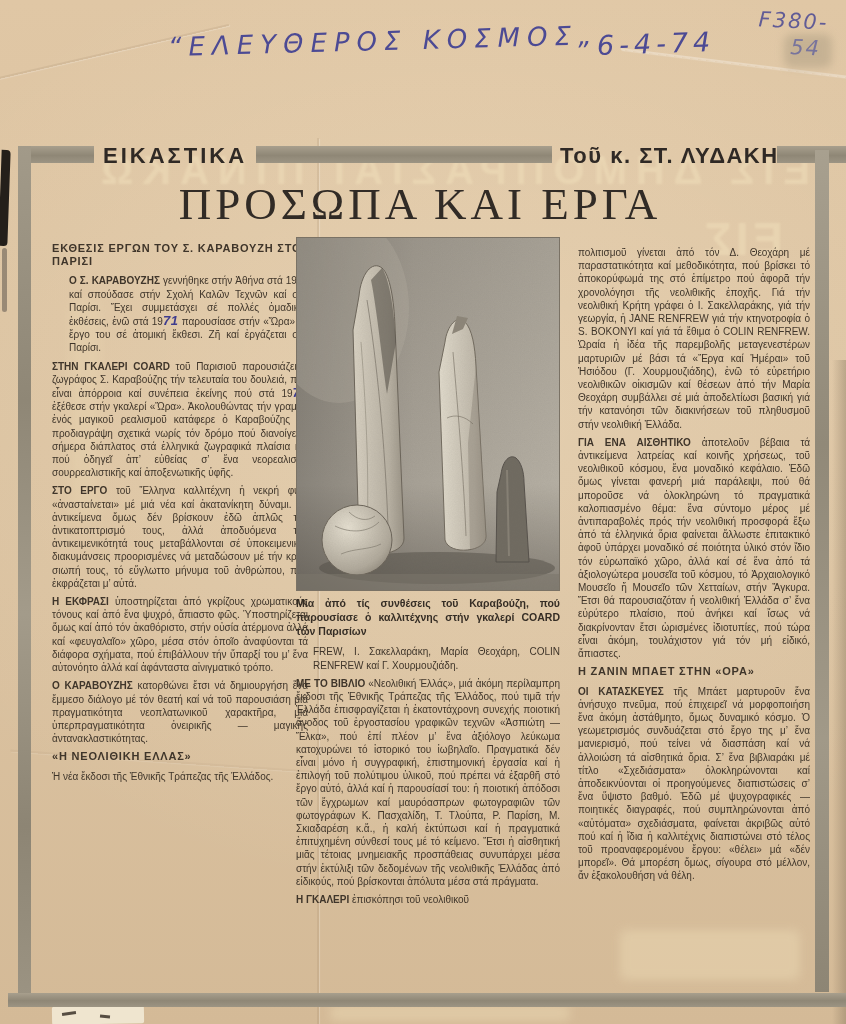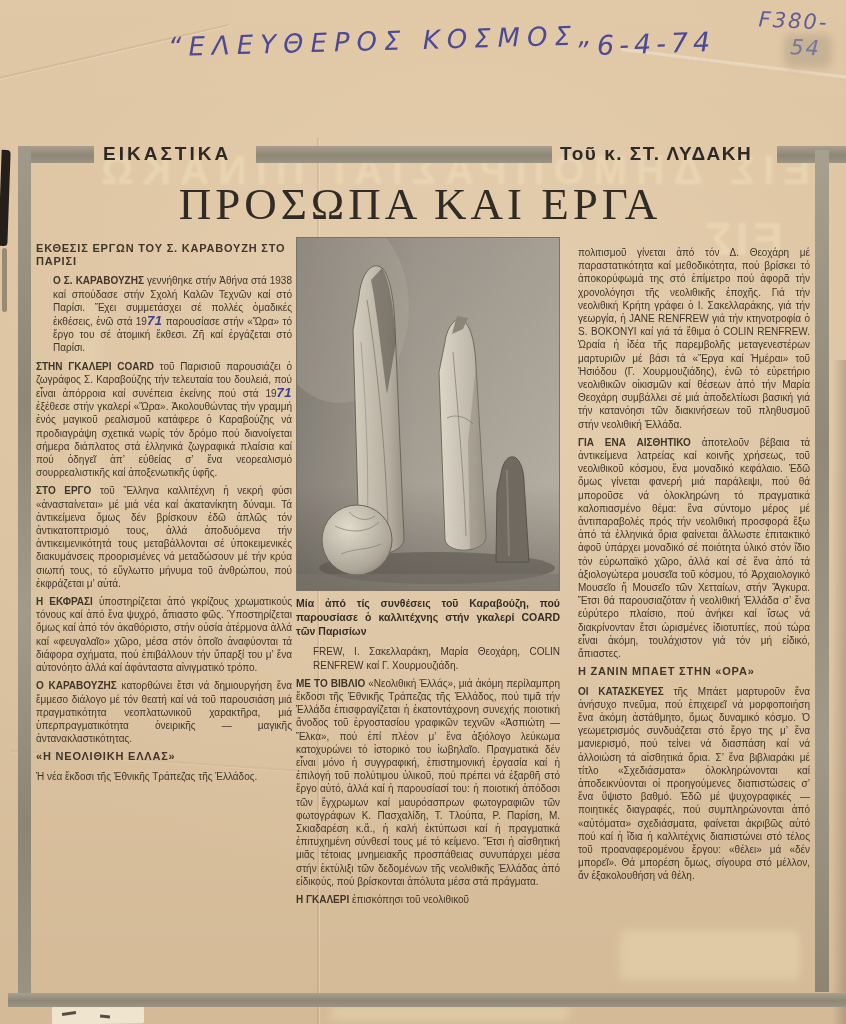--- a/index.html
+++ b/index.html
@@ -19,21 +19,21 @@
   
   .hand{position:absolute;color:#4c4a94;font-family:"DejaVu Sans",sans-serif;font-style:italic;z-index:6;}
   .hand-title{left:168px;top:26px;font-size:26px;letter-spacing:7px;transform:rotate(-1.6deg);}
   .hand-date{left:597px;top:28px;font-size:27px;letter-spacing:5px;transform:rotate(-2deg);}
   .hand-ref{right:18px;top:8px;font-size:21px;letter-spacing:2px;transform:rotate(3deg);text-align:right;line-height:26px;opacity:.85;}
   .ref-smudge{position:absolute;right:14px;top:34px;width:48px;height:34px;background:#bba98c;border-radius:8px;filter:blur(4px);opacity:.7;}
   
   .rule{position:absolute;background:linear-gradient(90deg,#a29a89,#948c7b 40%,#9f9785 70%,#8f877711);z-index:3;}
   .rule.h{background:linear-gradient(180deg,#a89f8d,#8f8776 55%,#9c9483);}
   
-  .hdr-label{position:absolute;z-index:4;font-weight:bold;font-size:19px;color:#2f2925;letter-spacing:3px;white-space:nowrap;}
+  .hdr-label{position:absolute;z-index:4;font-weight:bold;font-size:22px;color:#2f2925;letter-spacing:3px;white-space:nowrap;}
   .headline{position:absolute;left:120px;top:178px;width:600px;text-align:center;z-index:4;
     font-family:"Liberation Serif",serif;font-weight:normal;font-size:45px;letter-spacing:4px;color:#312b26;}
   
   .col{position:absolute;z-index:4;color:#3f352a;font-size:10px;line-height:13.2px;overflow:hidden;}
   .np-p{margin:0 0 5px;text-align:justify;}
   .np-p .b{font-weight:bold;}
   .np-p.head{font-weight:bold;font-size:11px;letter-spacing:.8px;margin:4px 0 6px;text-align:left;}
   .np-p.inset{margin-left:17px;}
   .ink{color:#3e3c8e;font-weight:bold;font-size:13px;letter-spacing:.5px;font-style:italic;}
   .caption{font-weight:bold;font-size:10.5px;line-height:13.8px;text-align:justify;margin:6px 0 7px;color:#352d25;}
@@ -76,21 +76,21 @@
   <div class="rule h" style="left:777px;top:146px;width:69px;height:17px;"></div>
   <div class="rule" style="left:18px;top:146px;width:13px;height:850px;background:linear-gradient(180deg,#a29a89,#8f8776 30%,#a39b8a 55%,#8d8574 80%,#9b9382);"></div>
   <div class="rule" style="left:815px;top:150px;width:14px;height:842px;background:linear-gradient(180deg,#a8a08f,#918978 35%,#a19988 70%,#8d8574);"></div>
   <div class="rule h" style="left:8px;top:993px;width:838px;height:14px;"></div>
 
   <div class="hdr-label" style="left:103px;top:143px;">ΕΙΚΑΣΤΙΚΑ</div>
   <div class="hdr-label" style="left:560px;top:143px;letter-spacing:1.5px;">Τοῦ κ. ΣΤ. ΛΥΔΑΚΗ</div>
 
   <div class="headline">ΠΡΟΣΩΠΑ ΚΑΙ ΕΡΓΑ</div>
 
-  <div class="col" style="left:36px;top:238px;width:256px;height:750px;">
+  <div class="col" style="left:52px;top:238px;width:256px;height:750px;">
       <p class="np-p head"><span class="b">ΕΚΘΕΣΙΣ ΕΡΓΩΝ ΤΟΥ Σ. ΚΑΡΑΒΟΥΖΗ ΣΤΟ ΠΑΡΙΣΙ</span></p>
       <p class="np-p inset"><span class="b">Ο Σ. ΚΑΡΑΒΟΥΖΗΣ</span><span> γεννήθηκε στήν Ἀθήνα στά 1938 καί σπούδασε στήν Σχολή Καλῶν Τεχνῶν καί στό Παρίσι. Ἔχει συμμετάσχει σέ πολλές ὁμαδικές ἐκθέσεις, ἐνῶ στά 19</span><span class="ink">71</span><span> παρουσίασε στήν «Ὥρα» τό ἔργο του σέ ἀτομική ἔκθεσι. Ζῆ καί ἐργάζεται στό Παρίσι.</span></p>
       <p class="np-p"><span class="b">ΣΤΗΝ ΓΚΑΛΕΡΙ COARD</span><span> τοῦ Παρισιοῦ παρουσιάζει ὁ ζωγράφος Σ. Καραβούζης τήν τελευταία του δουλειά, πού εἶναι ἀπόρροια καί συνέπεια ἐκείνης πού στά 19</span><span class="ink">71</span><span> ἐξέθεσε στήν γκαλερί «Ὥρα». Ἀκολουθώντας τήν γραμμή ἑνός μαγικοῦ ρεαλισμοῦ κατάφερε ὁ Καραβούζης νά προδιαγράψη σχετικά νωρίς τόν δρόμο πού διανοίγεται σήμερα διάπλατος στά ἑλληνικά ζωγραφικά πλαίσια καί πού ὁδηγεῖ ἀπ’ εὐθείας σ’ ἕνα νεορεαλισμό σουρρεαλιστικῆς καί ἀποξενωτικῆς ὑφῆς.</span></p>
       <p class="np-p"><span class="b">ΣΤΟ ΕΡΓΟ</span><span> τοῦ Ἕλληνα καλλιτέχνη ἡ νεκρή φύσι «ἀνασταίνεται» μέ μιά νέα καί ἀκατανίκητη δύναμι. Τά ἀντικείμενα ὅμως δέν βρίσκουν ἐδῶ ἁπλῶς τόν ἀντικατοπτρισμό τους, ἀλλά ἀποδυόμενα τήν ἀντικειμενικότητά τους μεταβάλλονται σέ ὑποκειμενικές διακυμάνσεις προορισμένες νά μεταδώσουν μέ τήν κρύα σιωπή τους, τό εὔγλωττο μήνυμα τοῦ ἀνθρώπου, πού ἐκφράζεται μ’ αὐτά.</span></p>
       <p class="np-p"><span class="b">Η ΕΚΦΡΑΣΙ</span><span> ὑποστηρίζεται ἀπό γκρίζους χρωματικούς τόνους καί ἀπό ἕνα ψυχρό, ἄπιαστο φῶς. Ὑποστηρίζεται ὅμως καί ἀπό τόν ἀκαθόριστο, στήν οὐσία ἀτέρμονα ἀλλά καί «φευγαλαῖο» χῶρο, μέσα στόν ὁποῖο ἀναφύονται τά διάφορα σχήματα, πού ἐπιβάλλουν τήν ὕπαρξί του μ’ ἕνα αὐτονόητο ἀλλά καί ἀφάνταστα αἰνιγματικό τρόπο.</span></p>
       <p class="np-p"><span class="b">Ο ΚΑΡΑΒΟΥΖΗΣ</span><span> κατορθώνει ἔτσι νά δημιουργήση ἕνα ἔμμεσο διάλογο μέ τόν θεατή καί νά τοῦ παρουσιάση μιά πραγματικότητα νεοπλατωνικοῦ χαρακτῆρα, μιά ὑπερπραγματικότητα ὀνειρικῆς — μαγικῆς ἀντανακλαστικότητας.</span></p>
       <p class="np-p head"><span class="b">«Η ΝΕΟΛΙΘΙΚΗ ΕΛΛΑΣ»</span></p>
       <p class="np-p"><span>Ἡ νέα ἔκδοσι τῆς Ἐθνικῆς Τράπεζας τῆς Ἑλλάδος.</span></p>
     </div>
 

